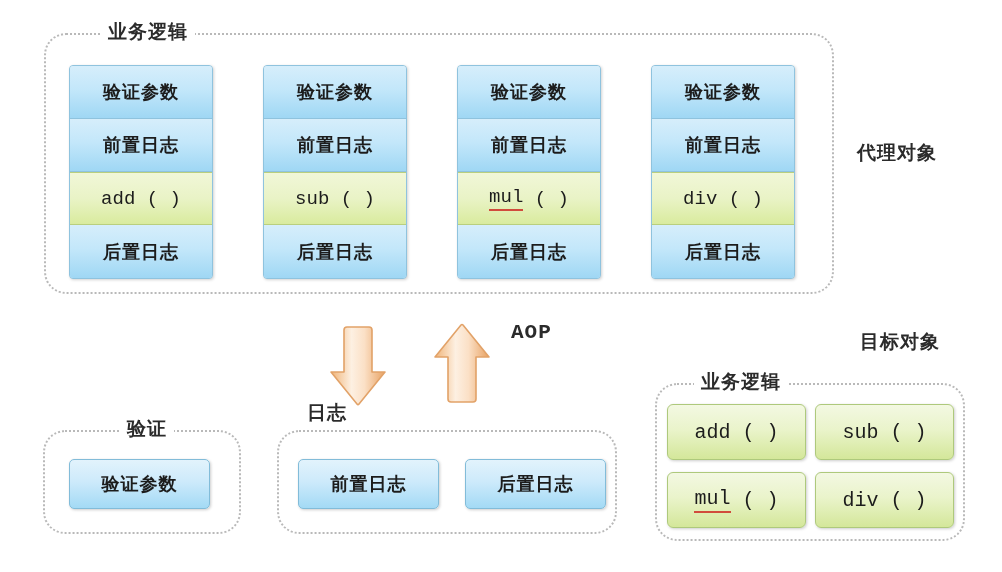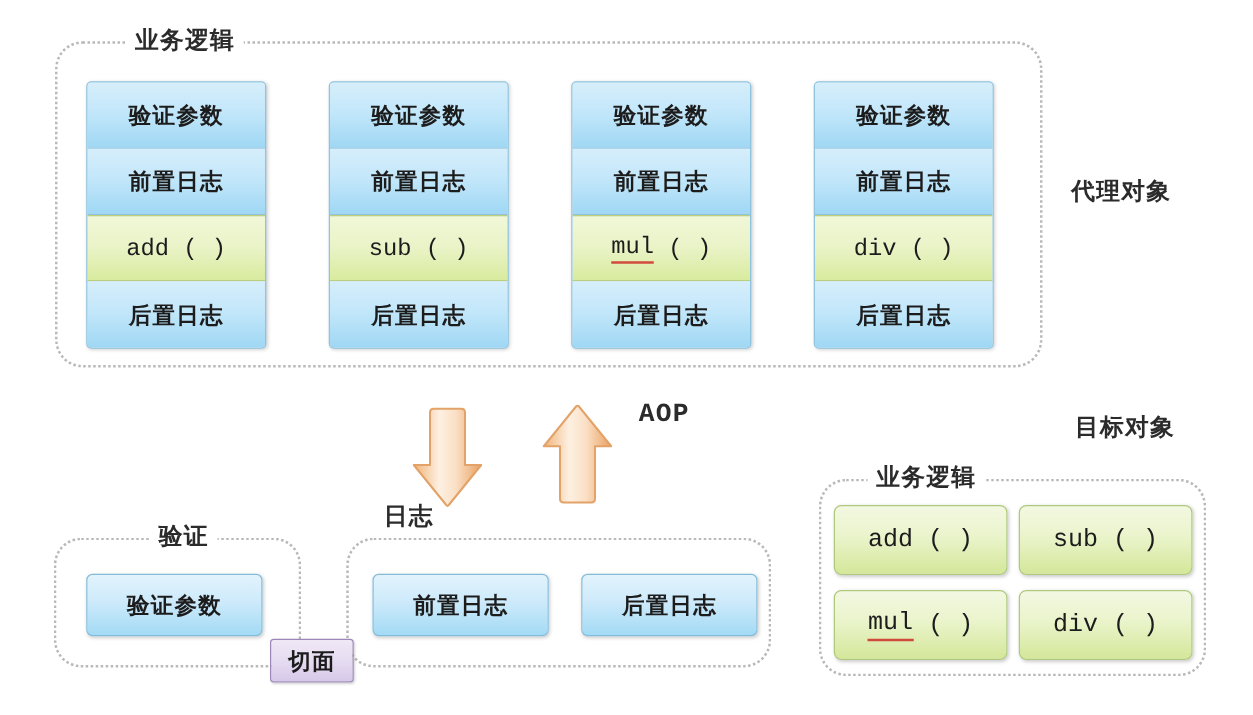--- a/index.html
+++ b/index.html
@@ -192,21 +192,20 @@
 
   <div class="dashed-box" style="left:43px;top:430px;width:198px;height:104px;"></div>
   <div class="box-label" style="left:76px;top:420px;margin-left:44px;">验证</div>
   <div class="btn-blue" style="left:69px;top:459px;width:141px;height:50px;">验证参数</div>
 
   <div class="dashed-box" style="left:277px;top:430px;width:340px;height:104px;"></div>
   <div class="box-label" style="left:300px;top:404px;">日志</div>
   <div class="btn-blue" style="left:298px;top:459px;width:141px;height:50px;">前置日志</div>
   <div class="btn-blue" style="left:465px;top:459px;width:141px;height:50px;">后置日志</div>
 
-  <div class="chip-purple" style="left:216px;top:511px;width:67px;height:35px;">切面</div>
 
   <div class="free-label" style="left:860px;top:329px;">目标对象</div>
   <div class="dashed-box" style="left:655px;top:383px;width:310px;height:158px;"></div>
   <div class="box-label" style="left:694px;top:373px;">业务逻辑</div>
 
   <div class="btn-green" style="left:667px;top:404px;width:139px;height:56px;">add ( )</div>
   <div class="btn-green" style="left:815px;top:404px;width:139px;height:56px;">sub ( )</div>
   <div class="btn-green" style="left:667px;top:472px;width:139px;height:56px;">
     <span class="mis">mul</span>
       <span>&nbsp;( )</span>

